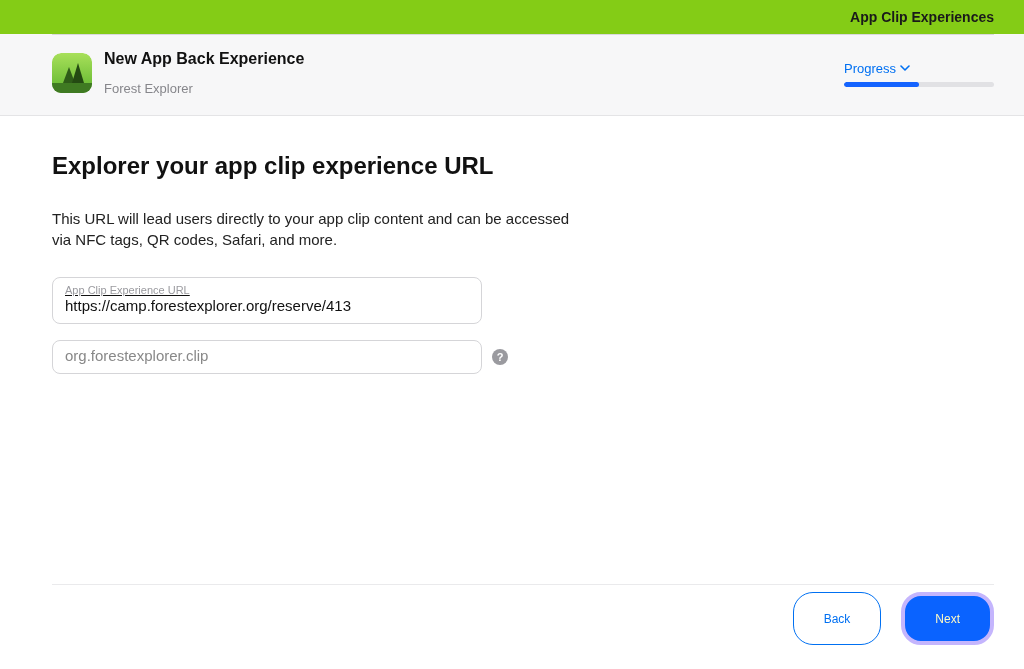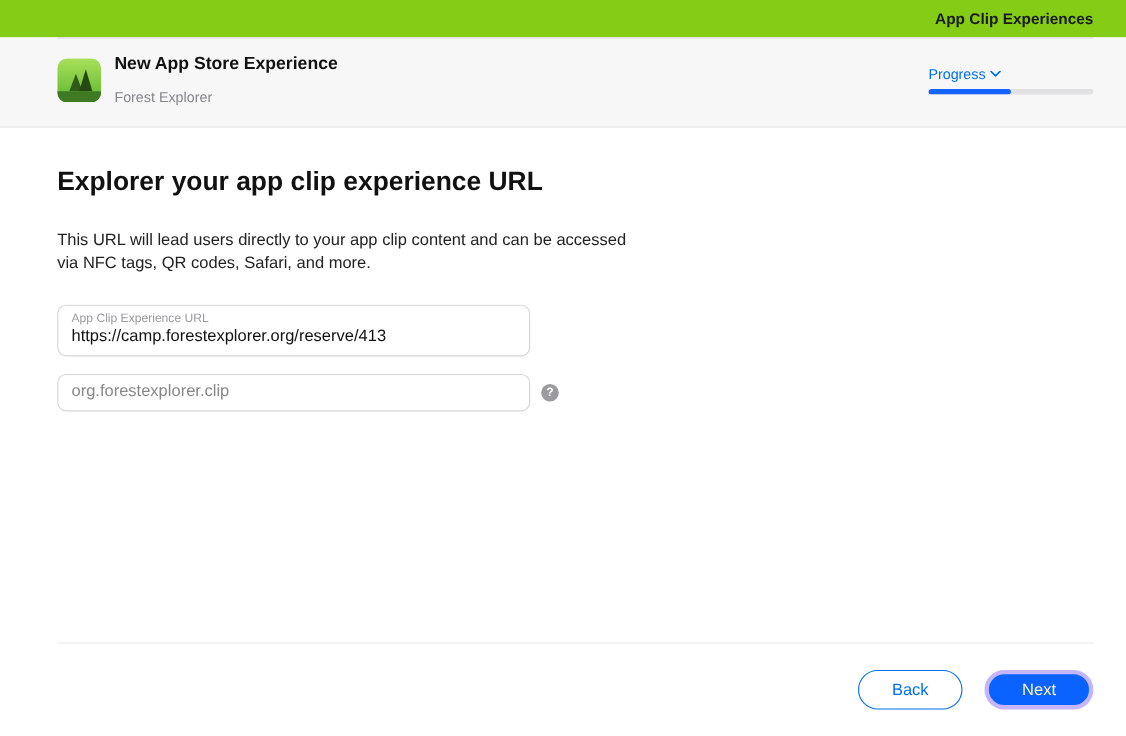--- a/index.html
+++ b/index.html
@@ -110,20 +110,21 @@
       display: flex;
       align-items: center;
       margin-bottom: 16px;
     }
     .field-box {
       width: 430px;
       border: 1px solid #d5d5d8;
       border-radius: 8px;
       padding: 6px 12px 8px 12px;
       background: #fff;
+      text-decoration: underline;
     }
     .field-label {
       font-size: 11px;
       color: #9a9a9f;
       margin-bottom: 1px;
     }
     .field-input {
       border: none;
       outline: none;
       font-size: 15px;
@@ -157,24 +158,24 @@
       background: #eaeaec;
     }
     .footer-buttons {
       position: absolute;
       right: 30px;
       bottom: 24px;
       display: flex;
       gap: 20px;
     }
     .btn {
-      height: 36px;
+      height: 53px;
       padding: 0 30px;
       border-radius: 20px;
-      font-size: 15px;
+      font-size: 12px;
       font-weight: 500;
       cursor: pointer;
       display: inline-flex;
       align-items: center;
       justify-content: center;
     }
     .btn-secondary {
       background: #fff;
       color: #0070f2;
       border: 1px solid #0070f2;
@@ -202,21 +203,21 @@
             <stop offset="100%" stop-color="#5fb52e"></stop>
           </linearGradient>
         </defs>
         <rect width="40" height="40" rx="9" fill="url(#g)"></rect>
         <polygon points="11,30 17,14 23,30" fill="#2e5c18"></polygon>
         <polygon points="20,30 26,10 32,30" fill="#244a12"></polygon>
         <rect x="0" y="30" width="40" height="10" fill="#3f7a22"></rect>
       </svg>
     </div>
     <div class="titles">
-      <div class="title-main">New App Store Experience</div>
+      <div class="title-main">New App Back Experience</div>
       <div class="title-sub">Forest Explorer</div>
     </div>
     <div class="progress-area">
       <div class="progress-link">
         <span>Progress</span>
         <svg width="10" height="7" viewBox="0 0 10 7">
             <path d="M1 1 L5 5 L9 1" stroke="#0070f2" stroke-width="1.6" fill="none" stroke-linecap="round" stroke-linejoin="round"></path>
           </svg>
       </div>
       <div class="progress-track">

